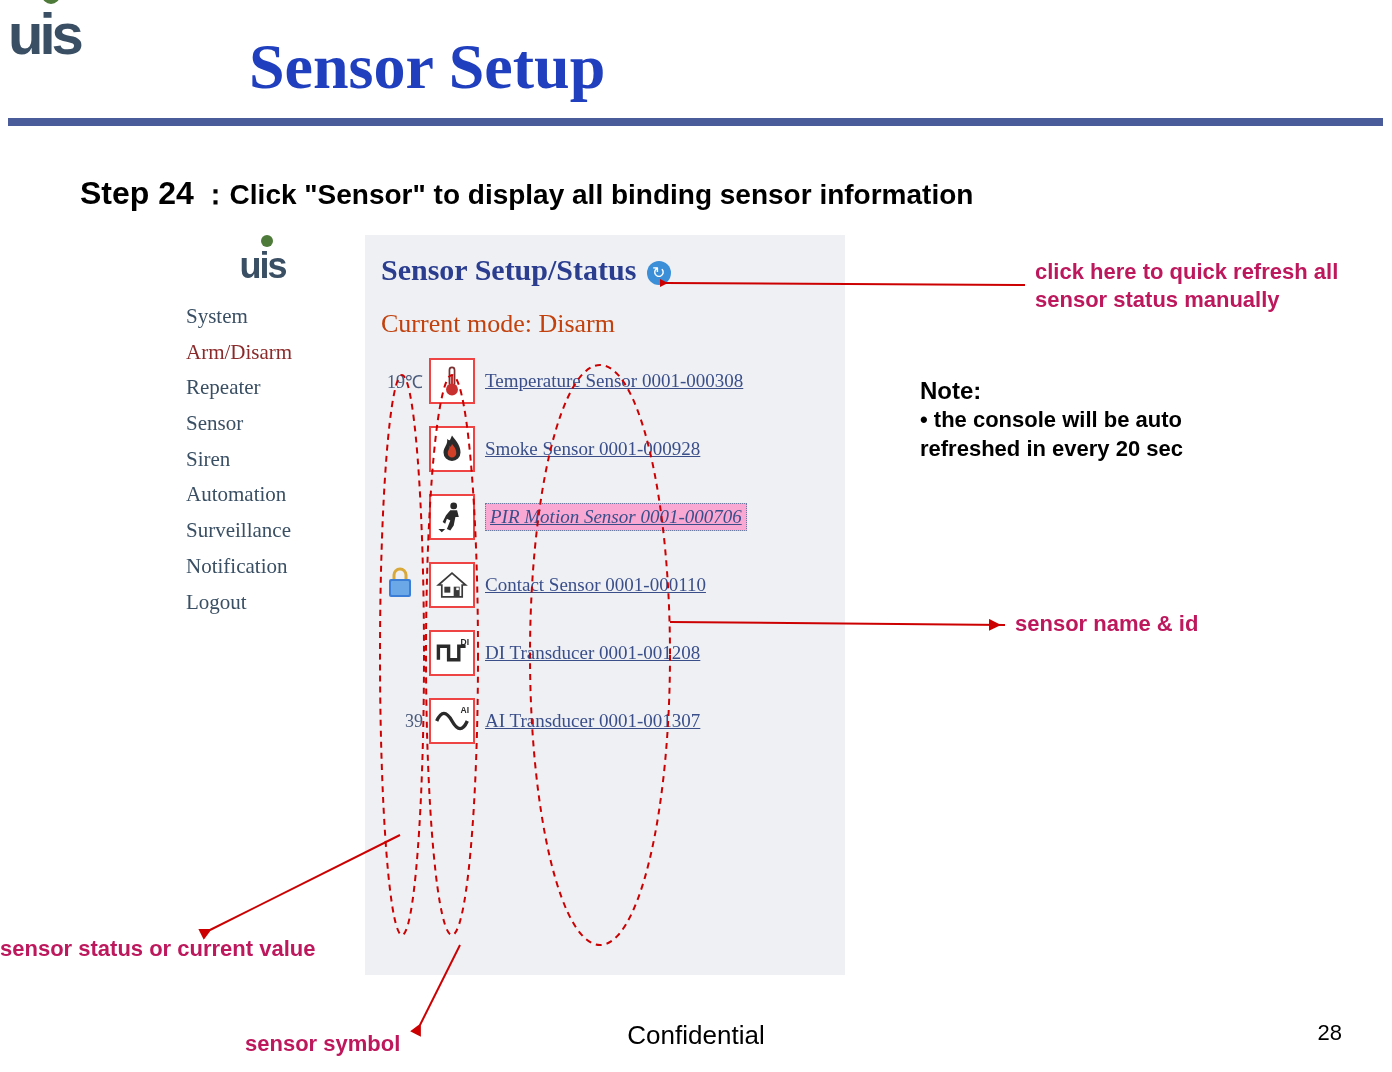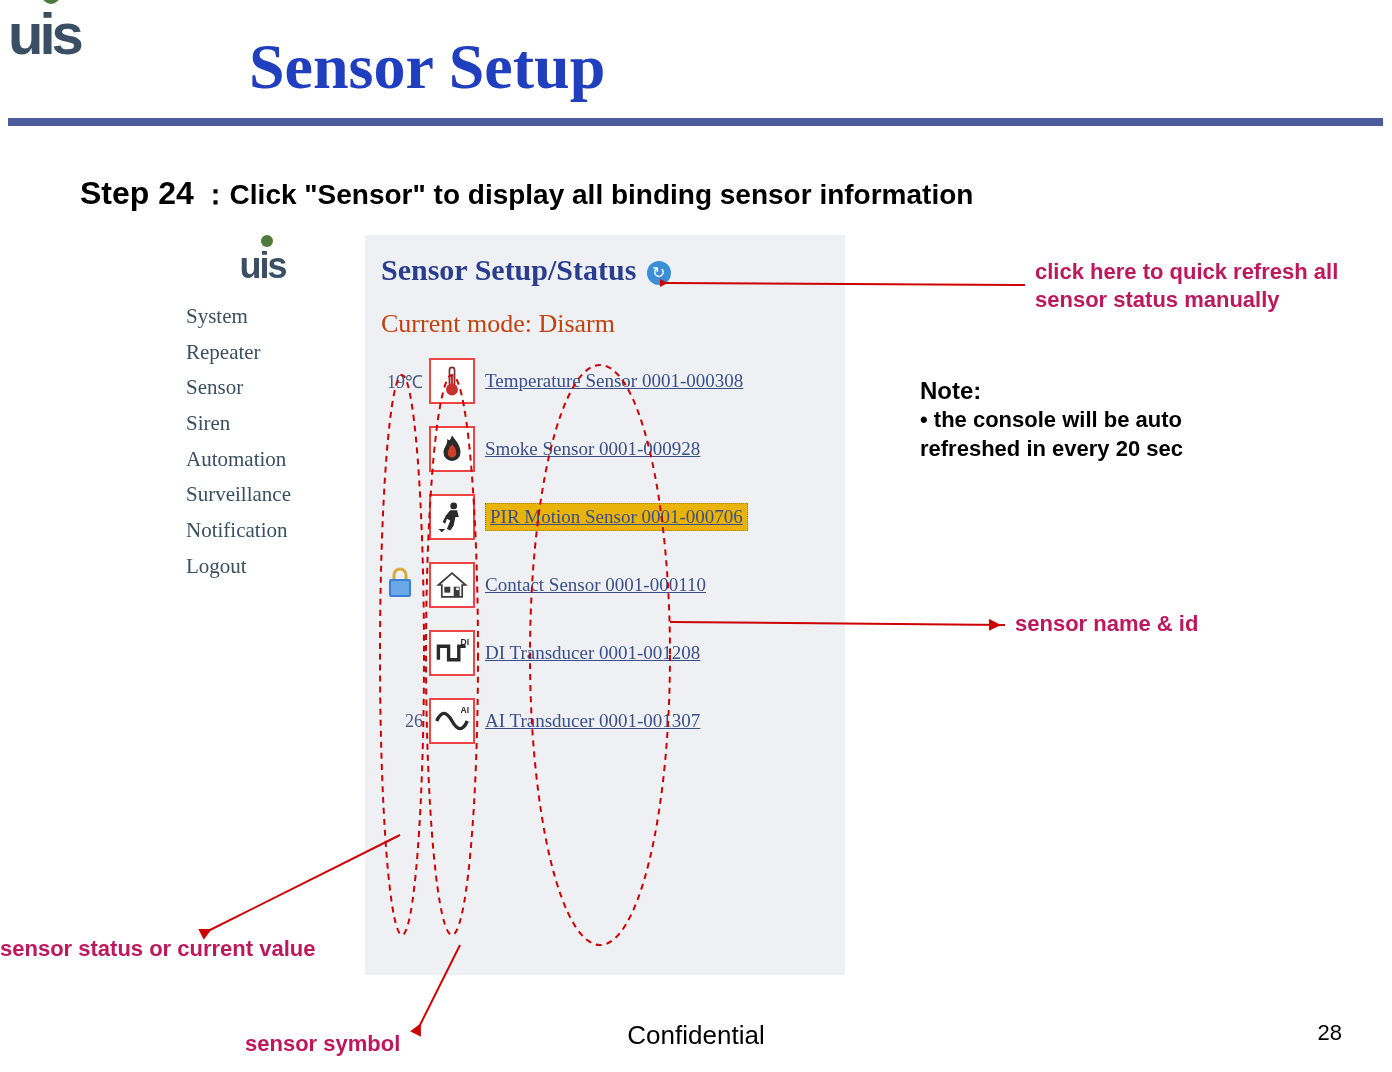--- a/index.html
+++ b/index.html
@@ -169,22 +169,23 @@
   }
   .sensor-link {
     font-family: "Times New Roman", serif;
     font-size: 19px;
     color: #3a4f8a;
     text-decoration: underline;
     cursor: pointer;
   }
   .sensor-link.boxed {
     border: 1px dotted #6a7aa0;
-    background: #eab308;
+    background: #f9a8d4;
     padding: 2px 4px;
+    font-style: italic;
   }
 
   
   .callout-red {
     position: absolute;
     color: #be185d;
     font-family: Arial, sans-serif;
     font-weight: bold;
     font-size: 22px;
     line-height: 1.25;
@@ -230,20 +231,21 @@
   <span class="step-rest"><span>：</span><span>Click "Sensor" to display all binding sensor information</span></span>
 </div>
 
 <div class="screenshot">
   <div class="ss-sidebar">
     <div class="ss-logo">
       <span class="ss-logo-text">u<span style="position:relative;display:inline-block"><span class="logo-dot" style="position:absolute;left:2px;top:-6px;width:12px;height:12px"></span>i</span>s</span>
     </div>
     <ul class="ss-nav" id="ss-nav">
         <li>System</li>
+        <li class="active">Arm/Disarm</li>
         <li>Repeater</li>
         <li>Sensor</li>
         <li>Siren</li>
         <li>Automation</li>
         <li>Surveillance</li>
         <li>Notification</li>
         <li>Logout</li>
       </ul>
   </div>
   <div class="ss-main">
@@ -307,21 +309,21 @@
           <div class="sensor-value"></div>
           <div class="sensor-icon">
             <svg viewBox="0 0 40 40">
               <path d="M4 28 L4 12 L16 12 L16 28 L28 28 L28 12 L36 12" fill="none" stroke="#2a2a2a" stroke-width="4"></path>
               <text x="30" y="10" font-size="10" font-family="Arial" font-weight="bold" fill="#2a2a2a">DI</text>
             </svg>
           </div>
           <a class="sensor-link">DI Transducer 0001-001208</a>
         </div>
         <div class="sensor-row">
-          <div class="sensor-value">26</div>
+          <div class="sensor-value">39</div>
           <div class="sensor-icon">
             <svg viewBox="0 0 40 40">
               <path d="M2 20 Q10 2 20 20 T38 20" fill="none" stroke="#2a2a2a" stroke-width="4"></path>
               <text x="30" y="10" font-size="10" font-family="Arial" font-weight="bold" fill="#2a2a2a">AI</text>
             </svg>
           </div>
           <a class="sensor-link">AI Transducer 0001-001307</a>
         </div>
       </div>
   </div>

